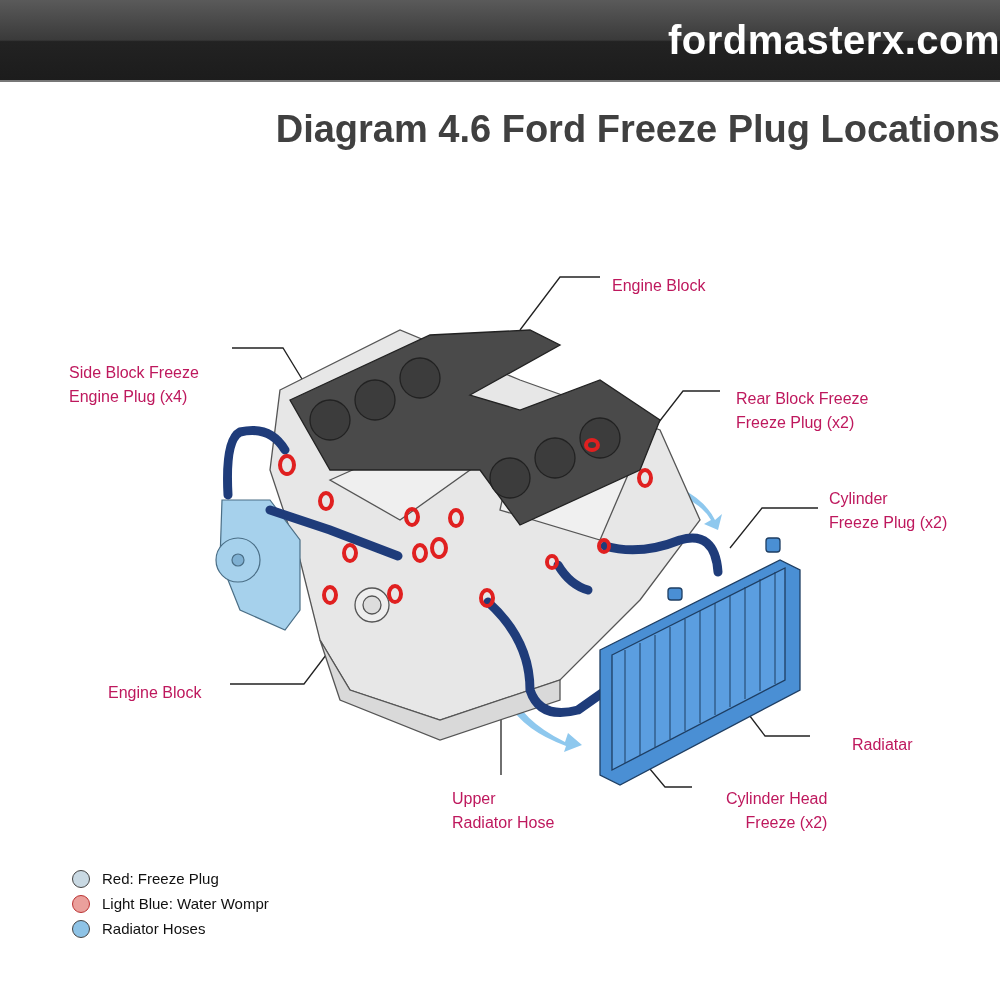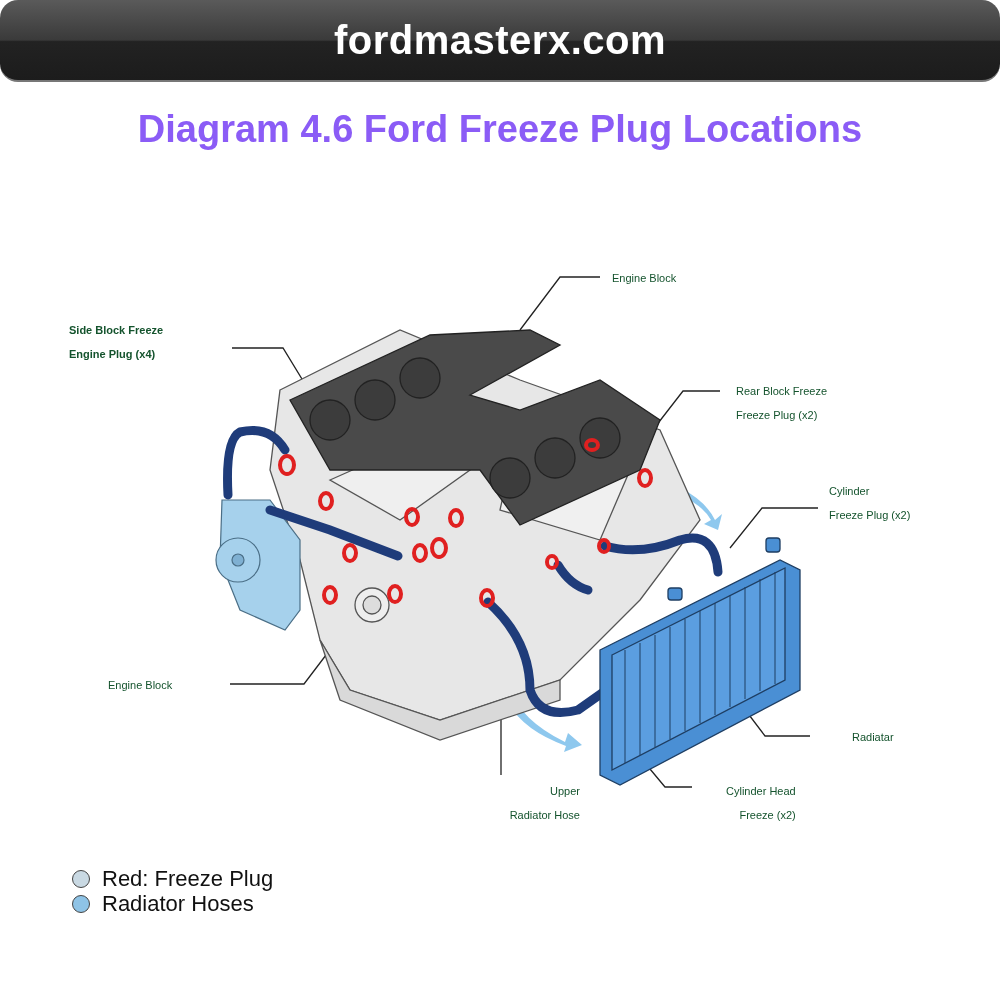--- a/index.html
+++ b/index.html
@@ -1,29 +1,29 @@
 <!DOCTYPE html>
 <html><head>
 <meta charset="utf-8">
 <style>
   html, body { margin:0; padding:0; }
   body { width:1000px; height:1000px; background:#ffffff; position:relative; overflow:hidden;
          font-family:"Liberation Sans", "DejaVu Sans", sans-serif; color:#111; }
   .header { position:absolute; left:0; top:0; width:1000px; height:80px;
             background:linear-gradient(#5a5a5a 0%, #3a3a3a 50%, #222 52%, #1c1c1c 100%);
-            border-bottom:2px solid #777; display:flex; align-items:center; justify-content:center;border-radius:18px; }
+            border-bottom:2px solid #777; display:flex; align-items:center; justify-content:flex-end; }
   .header span { color:#fff; font-size:40px; font-weight:bold; letter-spacing:0.5px; }
-  .title { position:absolute; left:0; top:108px; width:1000px; text-align:center;
-           font-size:38px; font-weight:bold; color:#8b5cf6; }
-  .label { position:absolute; font-size:11px; line-height:24px; color:#14532d; white-space:nowrap; }
+  .title { position:absolute; left:0; top:108px; width:1000px; text-align:right;
+           font-size:38px; font-weight:bold; color:#404040; }
+  .label { position:absolute; font-size:16px; line-height:24px; color:#be185d; white-space:nowrap;margin-top:8px; }
   .label div { display:block; }
-  .center { text-align:right; }
+  .center { text-align:left; }
   svg.art { position:absolute; left:0; top:0; }
   .legend { position:absolute; left:72px; top:866px; }
-  .legend-row { display:flex; align-items:center; height:25px; font-size:22px; }
+  .legend-row { display:flex; align-items:center; height:25px; font-size:15px; }
   .dot { width:18px; height:18px; border-radius:50%; border:1.5px solid #444; margin-right:12px; box-sizing:border-box; }
 </style>
 </head>
 <body>
 
 <div class="header">
   <span>fordmasterx.com</span>
 </div>
 
 <div class="title">Diagram 4.6 Ford Freeze Plug Locations</div>
@@ -114,21 +114,21 @@
       <line x1="775" y1="572" x2="775" y2="684"></line>
     </g>
     <rect x="766" y="538" width="14" height="14" rx="3" fill="#4a8fd4"></rect>
     <rect x="668" y="588" width="14" height="12" rx="3" fill="#4a8fd4"></rect>
   </g>
 </svg>
 
 <div class="label" style="left:612px; top:266px;">
   <div>Engine Block</div>
 </div>
-<div class="label" style="left:69px; top:318px;font-weight:bold;">
+<div class="label" style="left:69px; top:353px;">
   <div>Side Block Freeze</div>
   <div>Engine Plug (x4)</div>
 </div>
 <div class="label" style="left:736px; top:379px;">
   <div>Rear Block Freeze</div>
   <div>Freeze Plug (x2)</div>
 </div>
 <div class="label" style="left:829px; top:479px;">
   <div>Cylinder</div>
   <div>Freeze Plug (x2)</div>
@@ -147,16 +147,20 @@
   <div>Cylinder Head</div>
   <div>Freeze (x2)</div>
 </div>
 
 <div class="legend">
   <div class="legend-row">
     <span class="dot" style="background:#c9d9e3;"></span>
     <span>Red: Freeze Plug</span>
   </div>
   <div class="legend-row">
+    <span class="dot" style="background:#eaa09c; border-color:#b33;"></span>
+    <span>Light Blue: Water Wompr</span>
+  </div>
+  <div class="legend-row">
     <span class="dot" style="background:#8ec3e6;"></span>
     <span>Radiator Hoses</span>
   </div>
 </div>
 
 </body></html>

